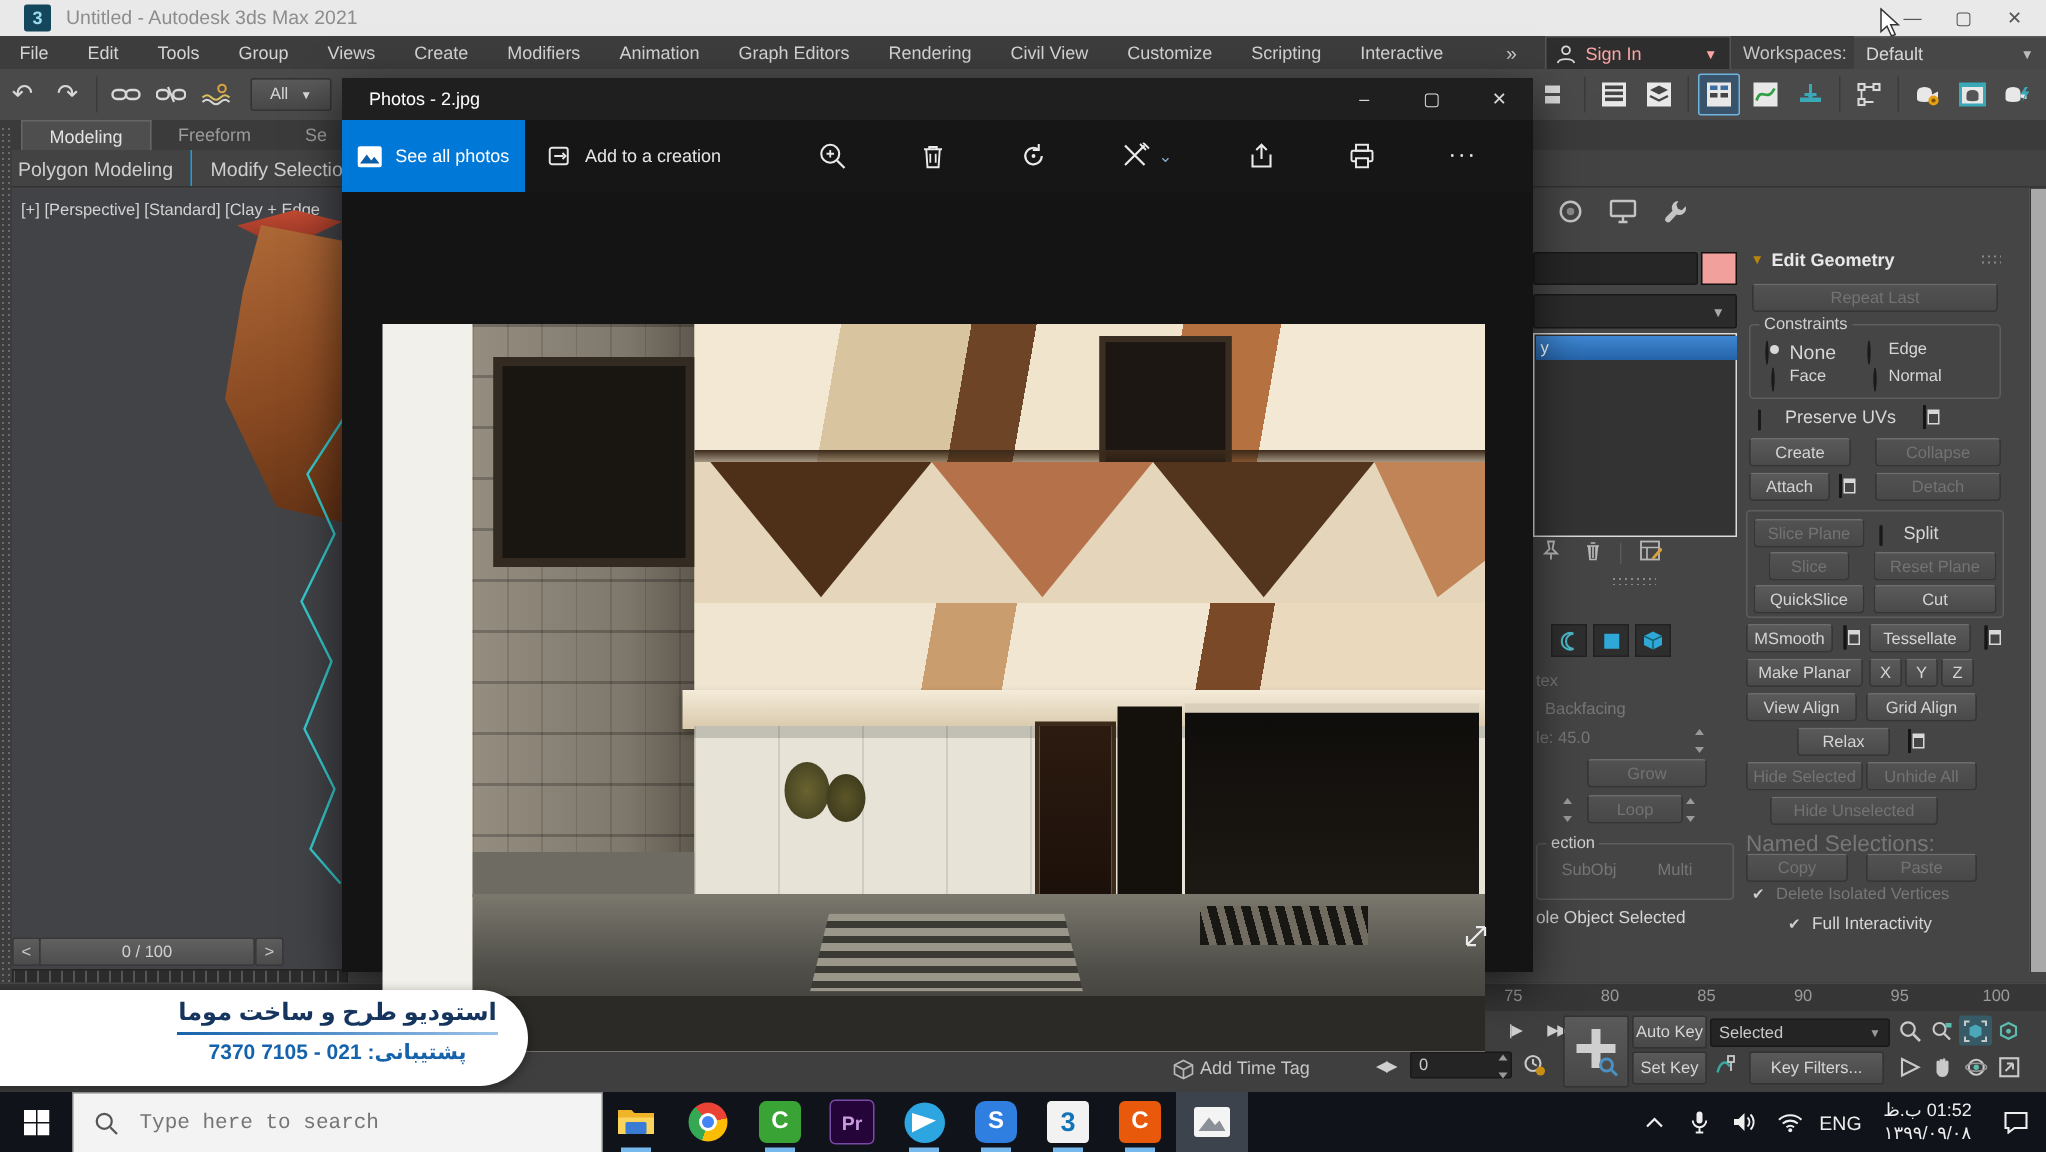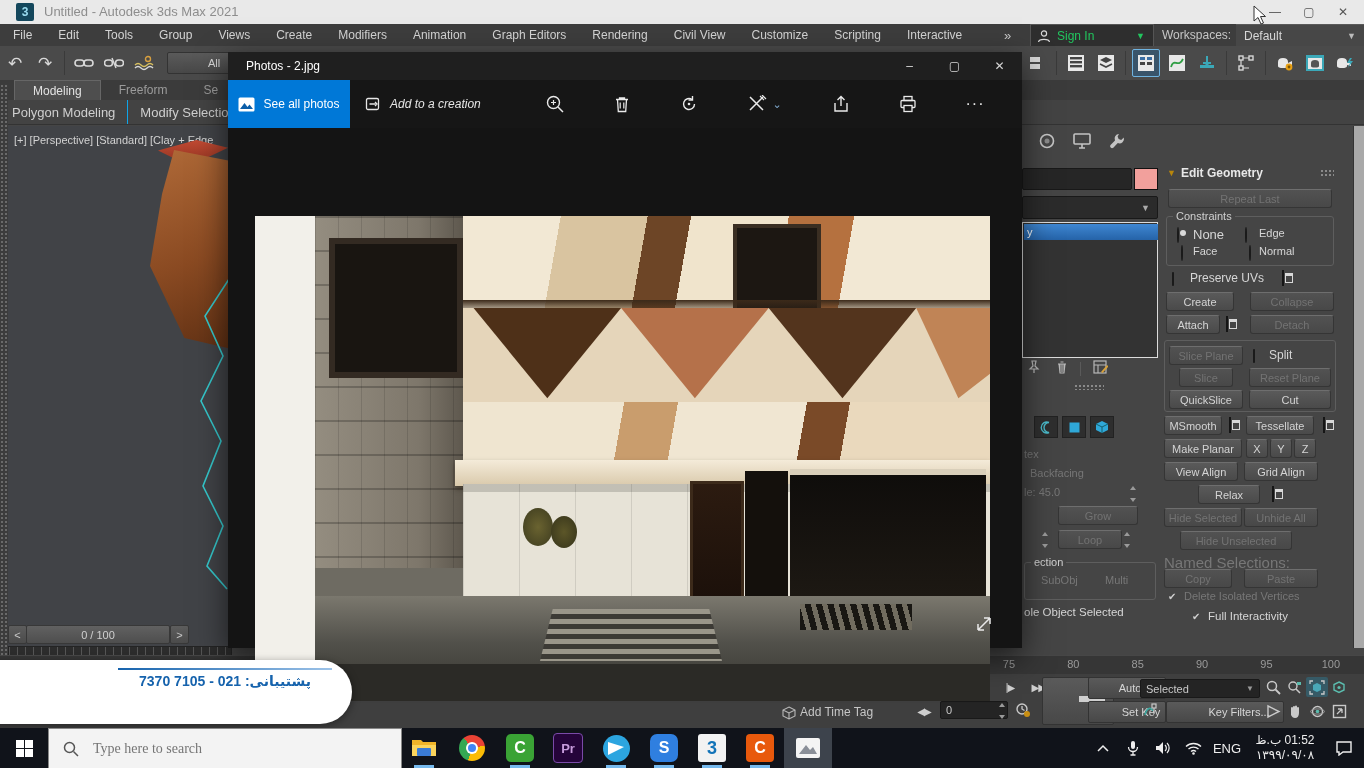--- a/index.html
+++ b/index.html
@@ -10,21 +10,21 @@
   .flex{display:flex;align-items:center;}
   
   #titlebar{left:0;top:0;width:1364px;height:24px;background:#e9e9e9;color:#8d8d8d;}
   #titlebar .logo{left:16px;top:3px;width:18px;height:18px;background:#14475c;color:#9adcf0;
     font-weight:bold;font-size:12px;display:flex;align-items:center;justify-content:center;border-radius:2px;}
   #titlebar .ttl{left:44px;top:4px;font-size:13px;}
   .winbtn{width:34px;height:22px;display:flex;align-items:center;justify-content:center;color:#555;font-size:12px;}
   #menubar{left:0;top:24px;width:1364px;height:22px;background:#3d3d3d;color:#d4d4d4;}
   #menubar .mi{padding:0 13px;height:22px;display:flex;align-items:center;cursor:default;}
   #menubar .ovf{position:absolute;left:1004px;top:0;height:22px;display:flex;align-items:center;color:#c9c9c9;font-size:13px;}
-  #signin{left:1030px;top:0px;width:122px;height:21px;background:#2e2e2e;border:1px solid #555;color:#22c55e;}
+  #signin{left:1030px;top:0px;width:122px;height:21px;background:#2e2e2e;border:1px solid #555;color:#fca5a5;}
   #wslabel{left:1162px;top:4px;color:#c6c6c6;}
   #wsdrop{left:1236px;top:0px;width:128px;height:21px;background:#474747;border-top:1px solid #5a5a5a;color:#d8d8d8;}
   
   #appbg{left:0;top:46px;width:1364px;height:682px;background:#454545;}
   #toolrow{left:0;top:46px;width:1364px;height:34px;background:#4a4a4a;border-bottom:1px solid #3a3a3a;}
   .ticon{width:26px;height:26px;margin:3px 2px;display:flex;align-items:center;justify-content:center;color:#d8d8d8;font-size:17px;}
   .ticon svg{display:block}
   .tsep{width:1px;height:24px;background:#3a3a3a;margin:0 4px;}
   #ribtabs{left:0;top:80px;width:1364px;height:20px;background:#3b3b3b;color:#9b9b9b;font-size:12px;}
   .rtab{padding:0 18px;height:20px;display:flex;align-items:center;text-align:right;}
@@ -54,21 +54,21 @@
   #rulerticks span{width:34px;text-align:center;}
   #statusbar{left:0;top:674px;width:1364px;height:54px;background:#3f3f3f;color:#c0c0c0;font-size:11px;}
   .dfield{background:#242424;border:1px solid #191919;border-radius:2px;color:#c8c8c8;
     height:16px;display:flex;align-items:center;padding:0 5px;}
   .spin{width:9px;height:16px;display:flex;flex-direction:column;justify-content:space-between;padding:2px 0;}
   .spin i{display:block;width:0;height:0;border-left:3.5px solid transparent;border-right:3.5px solid transparent;}
   .spin .up{border-bottom:4px solid #9a9a9a;}
   .spin .dn{border-top:4px solid #9a9a9a;}
   .pbtn{color:#cfcfcf;font-size:10px;letter-spacing:-1px;display:flex;align-items:center;justify-content:center;height:20px;}
   .graybtn{background:linear-gradient(#5a5a5a,#484848);border:1px solid #333;border-radius:2px;color:#d6d6d6;
-    display:flex;align-items:center;justify-content:center;font-size:11px;padding-left:28px;}
+    display:flex;align-items:center;justify-content:center;font-size:11px;}
   .navico{width:22px;height:20px;display:flex;align-items:center;justify-content:center;color:#cfcfcf;}
   
   #colA{left:1022px;top:126px;width:136px;height:522px;background:#454545;}
   #colB{left:1158px;top:126px;width:195px;height:522px;background:#454545;}
   #cpscroll{left:1353px;top:126px;width:11px;height:522px;background:#a9a9a9;border-left:1px solid #333;}
   .cpico{color:#c4c4c4;}
   #namefield{left:0px;top:42px;width:108px;height:20px;background:#262626;border:1px solid #191919;border-radius:2px;}
   #colorswatch{left:112px;top:42px;width:22px;height:20px;background:#f2a09c;border:1px solid #111;}
   #modndrop{left:0px;top:70px;width:134px;height:21px;background:#2b2b2b;border:1px solid #191919;border-radius:2px;color:#ccc;}
   #stackbox{left:0px;top:96px;width:134px;height:134px;background:#333;border:1px solid #dcdcdc;}
@@ -150,21 +150,21 @@
     font-size:21px;line-height:17px;letter-spacing:1px;}
   #wmtext{left:126px;top:5px;width:226px;text-align:center;}
   #wmline1{color:#16355e;font-weight:bold;font-size:16px;}
   #wmdivider{margin:3px 6px;height:2px;background:linear-gradient(90deg,#1663ad,#9cc2e8);}
   #wmline2{color:#1663ad;font-weight:bold;font-size:14px;}
   
   #taskbar{left:0;top:728px;width:1364px;height:40px;background:#10131a;color:#fff;}
   #startbtn{left:0;top:0;width:48px;height:40px;display:flex;align-items:center;justify-content:center;}
   #searchbox{left:48px;top:0;width:352px;height:40px;background:#f3f3f3;border:1px solid #888;display:flex;align-items:center;}
   #searchbox input{border:none;outline:none;background:transparent;font-size:14px;color:#444;width:280px;
-    font-family:Liberation Serif, serif;}
+    font-family:Liberation Mono, monospace;}
   .tbslot{width:48px;height:40px;display:flex;align-items:center;justify-content:center;position:relative;}
   .tbslot.active{background:#3d434c;}
   .underline{position:absolute;bottom:0;left:14px;width:20px;height:3px;background:#76b9ed;}
   .appico{width:28px;height:28px;border-radius:5px;display:flex;align-items:center;justify-content:center;
     font-weight:bold;color:#fff;}
   #tray{right:0;top:0;height:40px;display:flex;align-items:center;position:absolute;color:#eee;}
   .trayico{width:30px;height:40px;display:flex;align-items:center;justify-content:center;}
   #clock{width:78px;text-align:center;font-size:12px;line-height:15px;direction:rtl;}
   
   #cursor{left:1253px;top:5px;}
@@ -696,21 +696,21 @@
       </div>
     </div>
     <div id="ptoolbar" class="abs flex">
       <div id="seeall">
         <svg width="17" height="15" viewBox="0 0 17 15">
             <rect x="0.5" y="0.5" width="16" height="14" rx="1.5" fill="#fff"></rect>
             <path d="M2 12 L6.5 6 L9.5 10 L11.5 7.5 L15 12 Z" fill="#0b5ea8"></path>
           </svg>
         <span>See all photos</span>
       </div>
-      <div class="flex" style="margin-left:14px;gap:8px;font-style:italic;">
+      <div class="flex" style="margin-left:14px;gap:8px;">
         <svg width="18" height="16" viewBox="0 0 18 16">
             <rect x="2.5" y="2.5" width="12" height="11" rx="1.5" fill="none" stroke="#e6e6e6" stroke-width="1.3"></rect>
             <path d="M5.5 8 h6 M11 6 l2 2 l-2 2" stroke="#e6e6e6" stroke-width="1.3" fill="none"></path>
           </svg>
         <span style="font-size:12px;">Add to a creation</span>
       </div>
       <div class="flex" style="position:absolute;left:310px;gap:33px;">
         <span class="pico">
           <svg width="18" height="18" viewBox="0 0 18 18">
               <circle cx="7.5" cy="7.5" r="6" fill="none" stroke="#eaeaea" stroke-width="1.4"></circle>
@@ -787,20 +787,21 @@
       <span class="abs" style="left:748px;top:488px;">
         <svg width="16" height="16" viewBox="0 0 16 16">
             <path d="M2 14 L14 2 M14 2 h-6 M14 2 v6 M2 14 h6 M2 14 v-6" fill="none" stroke="#eaeaea" stroke-width="1.5"></path>
           </svg>
       </span>
     </div>
   </div>
 
   <div id="wm" class="abs">
     <div id="wmtext" class="abs">
+      <div id="wmline1" dir="rtl">استودیو طرح و ساخت موما</div>
       <div id="wmdivider"></div>
       <div id="wmline2" dir="ltr">پشتیبانی: 021 - 7105 7370</div>
     </div>
   </div>
 
   <div id="taskbar" class="abs">
     <div id="startbtn" class="abs">
       <svg width="17" height="17" viewBox="0 0 17 17">
           <rect x="0" y="0" width="8" height="8" fill="#fff"></rect>
           <rect x="9" y="0" width="8" height="8" fill="#fff"></rect>

